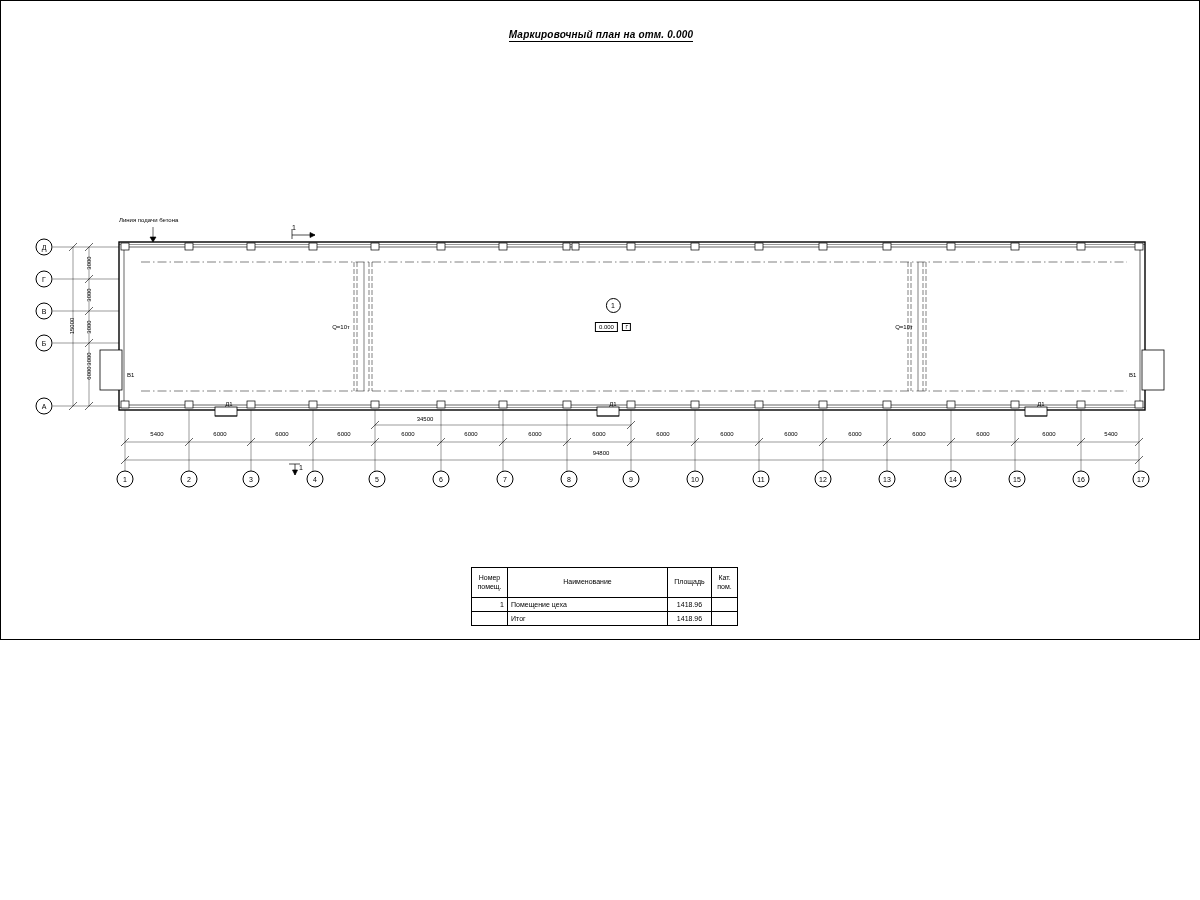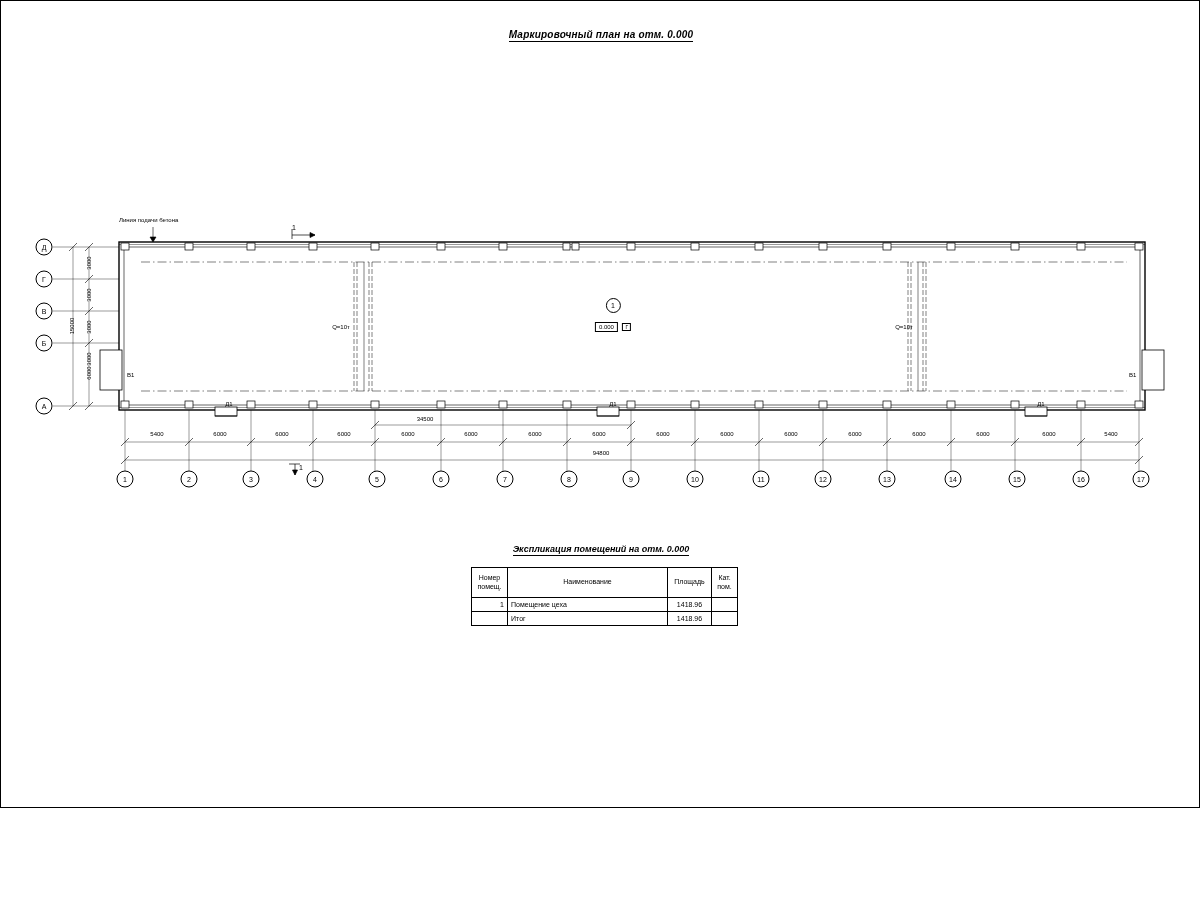--- a/index.html
+++ b/index.html
@@ -12,21 +12,21 @@
     height: 900px;
     position: relative;
     font-family: "Liberation Sans", sans-serif;
     color: #000000;
     overflow: hidden;
   }
   .sheet {
     position: absolute;
     left: 0; top: 0;
     width: 1200px;
-    height: 808px;
+    height: 640px;
     border: 1px solid #000;
     box-sizing: border-box;
     background: #fff;
   }
   .title-main {
     position: absolute;
     left: 0;
     top: 28px;
     width: 1200px;
     text-align: center;
@@ -401,23 +401,20 @@
   <div class="lbl c" style="left:228px; top:403px;">Д1</div>
   <div class="lbl c" style="left:612px; top:403px;">Д1</div>
   <div class="lbl c" style="left:1040px; top:403px;">Д1</div>
 
   <div class="room-marker" style="left:612px; top:297px;">
     <div class="circ">1</div>
     <div class="elev">0.000</div>
     <div class="fin">Г</div>
   </div>
 
-  <div class="table-title">
-    <span class="u">Экспликация помещений на отм. 0.000</span>
-  </div>
 
   <table class="expl">
     <thead>
       <tr>
         <th class="col-num">Номер помещ.</th>
         <th class="col-name">Наименование</th>
         <th class="col-area">Площадь</th>
         <th class="col-cat">Кат. пом.</th>
       </tr>
     </thead>

